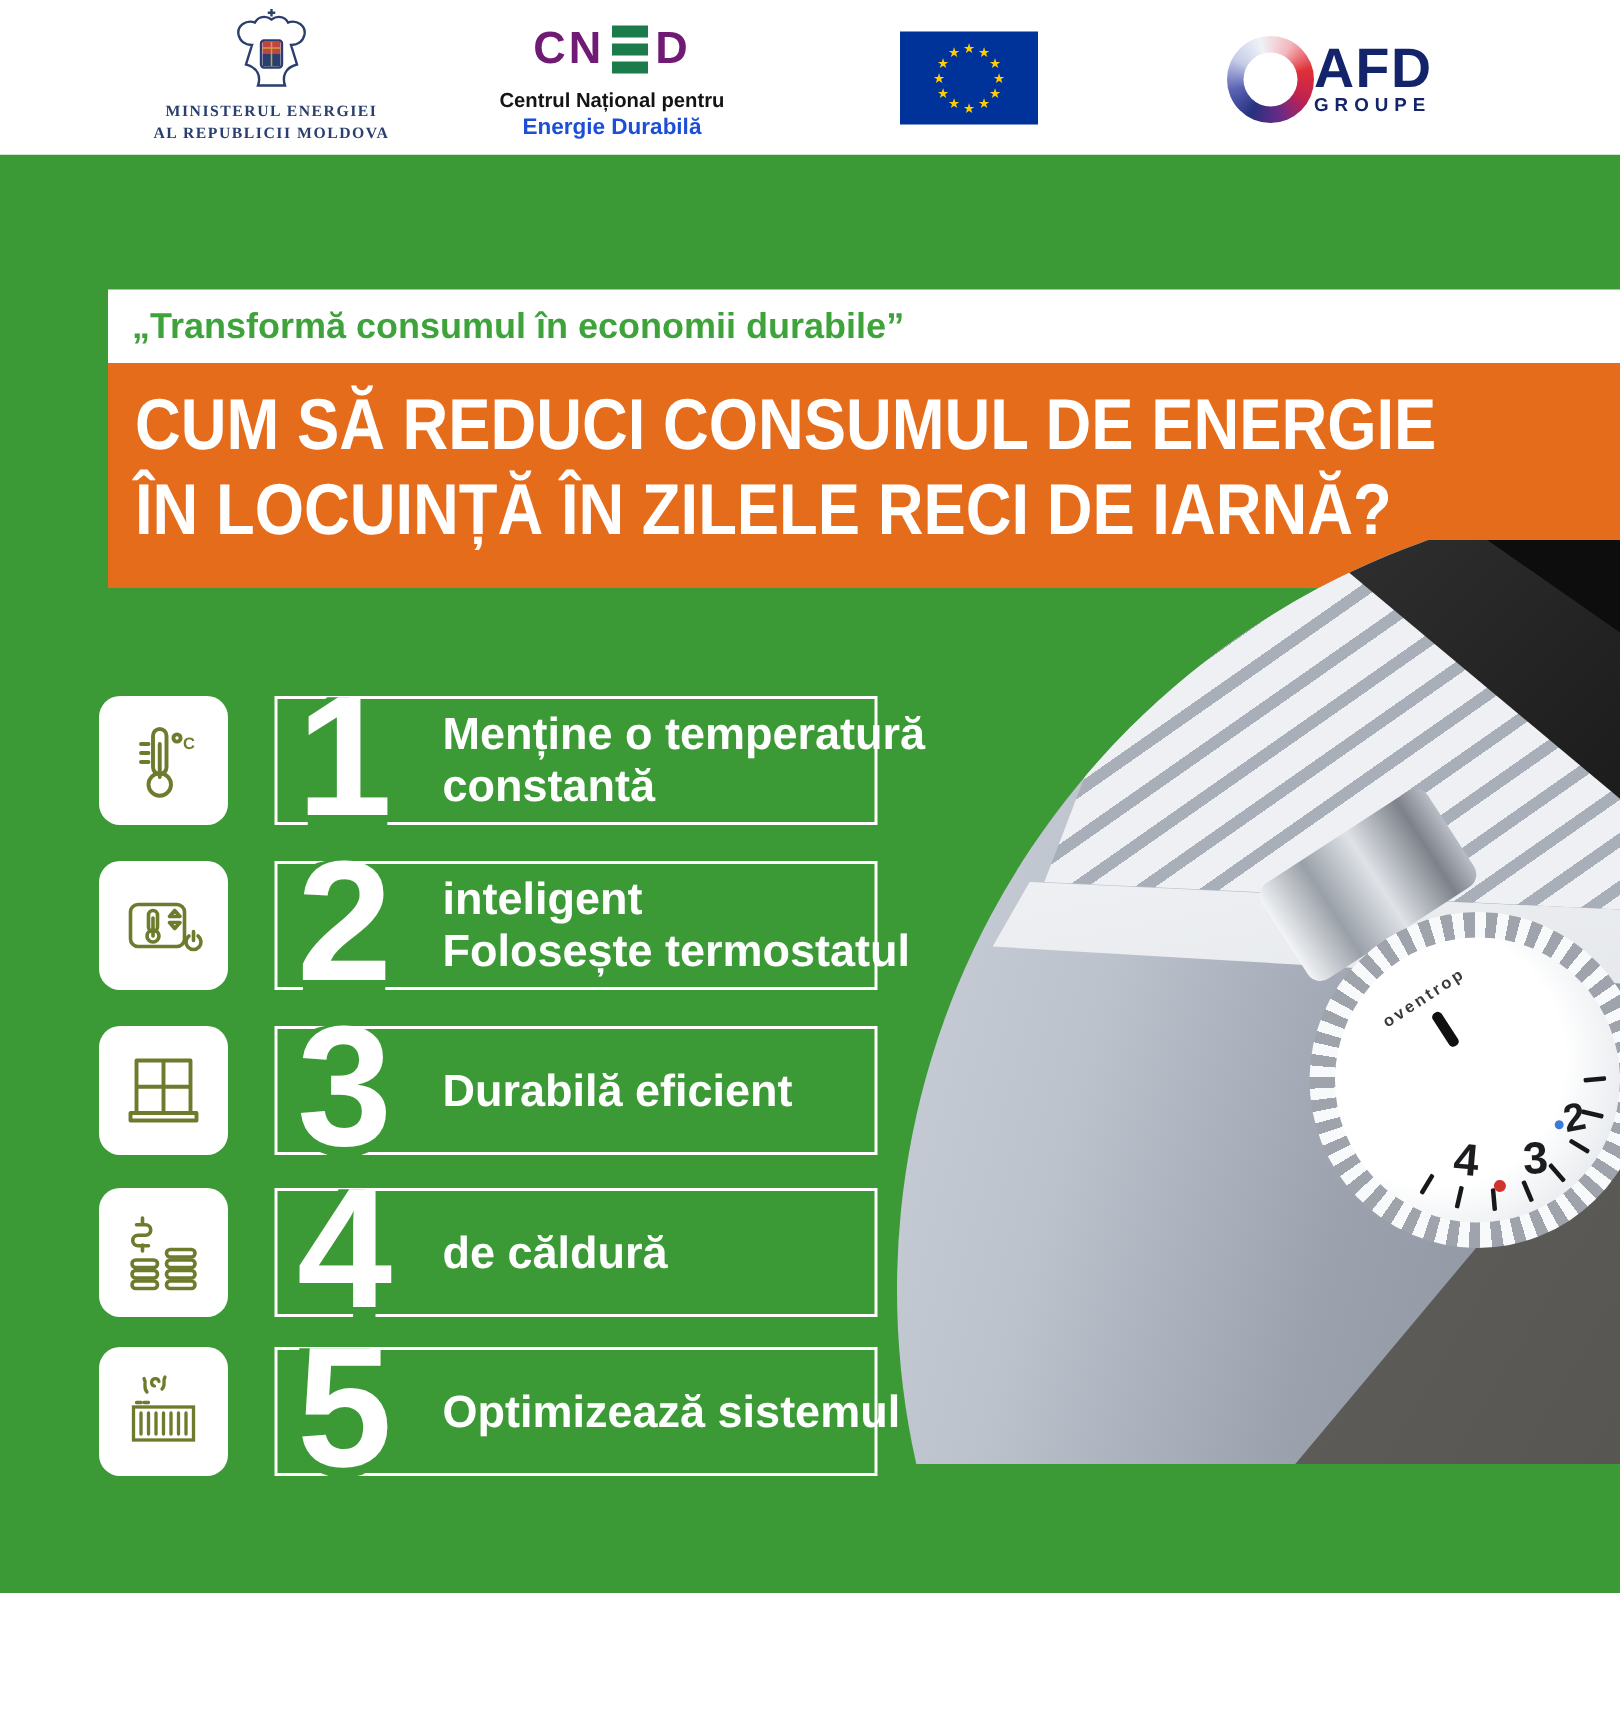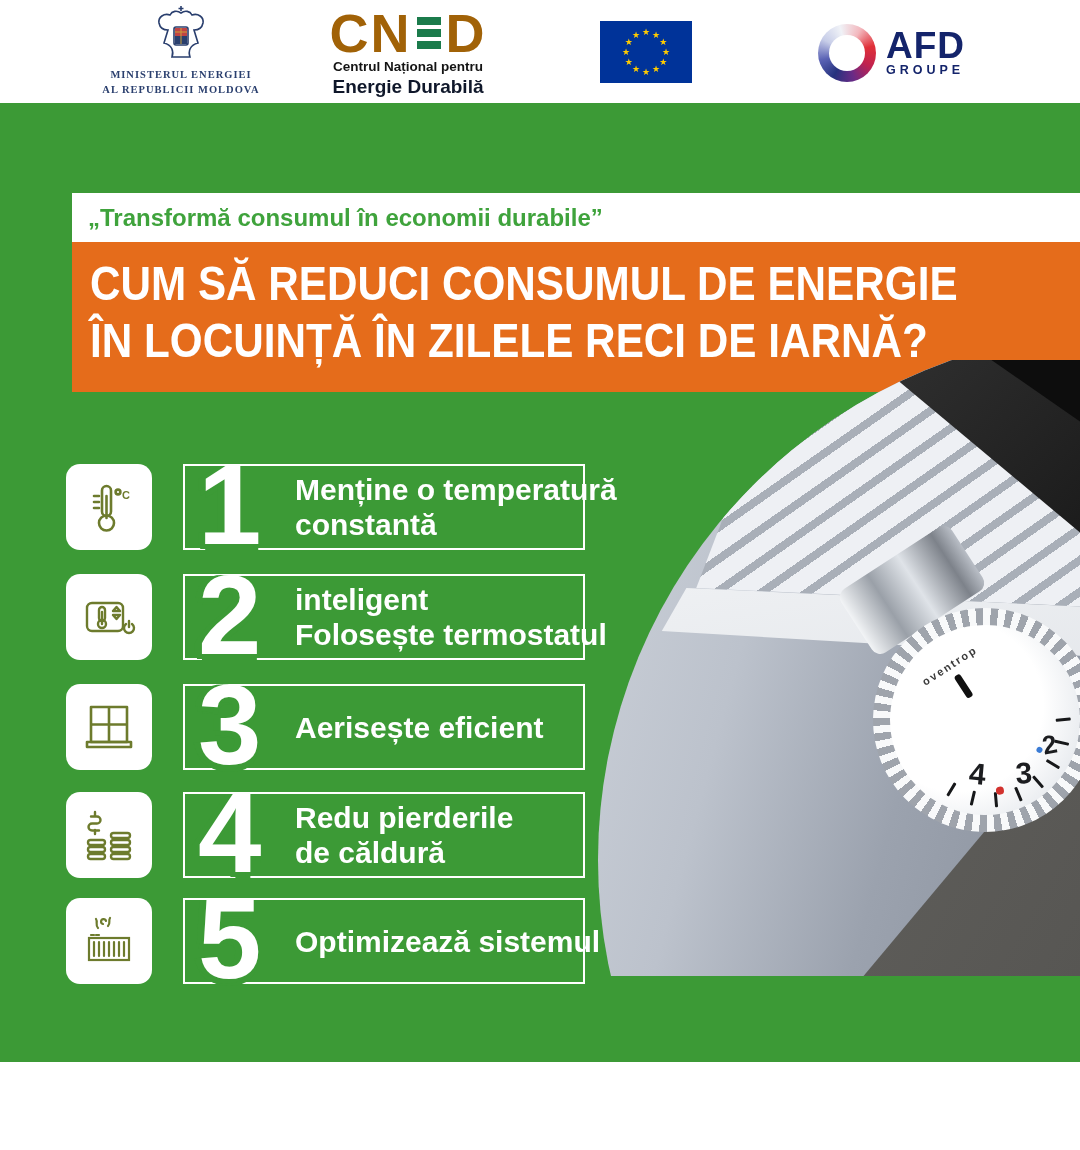--- a/index.html
+++ b/index.html
@@ -8,27 +8,27 @@
           font-family:"Liberation Sans",sans-serif;}
 
   
   .header{position:absolute;left:0;top:0;width:1080px;height:103px;background:#fff;z-index:5;}
   .ministry{position:absolute;left:96px;top:4px;width:170px;text-align:center;}
   .ministry svg{display:block;margin:0 auto;}
   .ministry-text{font-family:Liberation Serif, serif;font-weight:700;font-size:10.5px;
                  letter-spacing:1px;color:#2A3F6E;line-height:13px;margin-top:2px;}
   .cned{position:absolute;left:330px;top:10px;width:156px;text-align:center;}
   .cned-word{display:flex;justify-content:center;align-items:center;height:46px;gap:3px;}
-  .cned-letters{font-size:54px;font-weight:800;color:#a16207;letter-spacing:2px;line-height:46px;}
+  .cned-letters{font-size:30px;font-weight:800;color:#701a75;letter-spacing:2px;line-height:46px;}
   .cned-e{display:flex;flex-direction:column;justify-content:center;gap:4px;margin:0 2px;}
   .cned-e i{display:block;width:24px;height:8px;background:#1B7B4B;}
   .cned-sub1{font-size:13.5px;font-weight:700;color:#141414;margin-top:3px;}
-  .cned-sub2{font-size:19px;font-weight:700;color:#0f172a;margin-top:2px;}
+  .cned-sub2{font-size:15px;font-weight:700;color:#1d4ed8;margin-top:2px;}
   .euflag{position:absolute;left:600px;top:21px;width:92px;height:62px;background:#003399;}
-  .afd{position:absolute;left:818px;top:24px;display:flex;align-items:center;gap:10px;}
+  .afd{position:absolute;left:818px;top:24px;display:flex;align-items:center;}
   .afd-ring{width:58px;height:58px;border-radius:50%;position:relative;
     background:conic-gradient(from 210deg,#26327e,#5b63b5,#c7cde8,#f0f2f7,#f3b7bd,#e03038,#c0224f,#6a2a86,#26327e);}
   .afd-ring::after{content:"";position:absolute;inset:11px;border-radius:50%;background:#fff;}
   .afd-text{color:#14246B;}
   .afd-name{font-size:37px;font-weight:800;line-height:32px;letter-spacing:1px;}
   .afd-sub{font-size:12.5px;font-weight:700;letter-spacing:4px;margin-top:1px;}
 
   
   .body-green{position:absolute;left:0;top:103px;width:1080px;height:959px;background:#3C9A36;}
 
@@ -226,37 +226,36 @@
           <path d="M31 25 l3.5 4 3.5 -4 z"></path>
           <path d="M44 34 a5 5 0 1 0 6 0 M47 31 v6"></path>
         </g>
       </svg>
     </div>
     <div class="tip-num">2</div>
   </div>
 
   <div class="tip" style="top:684px;">
     <div class="tip-box">
-      <div class="tip-line">Aerisește eficient</div>
+      <div class="tip-line">Durabilă eficient</div>
     </div>
     <div class="tip-iconbox">
       <svg width="54" height="54" viewBox="0 0 54 54">
         <g fill="none" stroke="#6D7B2D" stroke-width="2.6" stroke-linejoin="round">
           <rect x="9" y="7" width="36" height="35"></rect>
           <path d="M27 7 v35 M9 24.5 h36"></path>
           <rect x="5" y="42" width="44" height="5"></rect>
         </g>
       </svg>
     </div>
     <div class="tip-num">3</div>
   </div>
 
   <div class="tip" style="top:792px;">
     <div class="tip-box">
-      <div class="tip-line">Redu pierderile</div>
       <div class="tip-line">de căldură</div>
     </div>
     <div class="tip-iconbox">
       <svg width="54" height="54" viewBox="0 0 54 54">
         <g fill="none" stroke="#6D7B2D" stroke-width="2.4" stroke-linecap="round">
           <path d="M13 4 v4 M13 22 v4 M9 8.5 h6 a3.5 3.5 0 0 1 0 7 h-5 a3.5 3.5 0 0 0 0 7 h7"></path>
           <rect x="6" y="32" width="17" height="5" rx="2.5"></rect>
           <rect x="6" y="39" width="17" height="5" rx="2.5"></rect>
           <rect x="6" y="46" width="17" height="5" rx="2.5"></rect>
           <rect x="29" y="25" width="19" height="5" rx="2.5"></rect>

